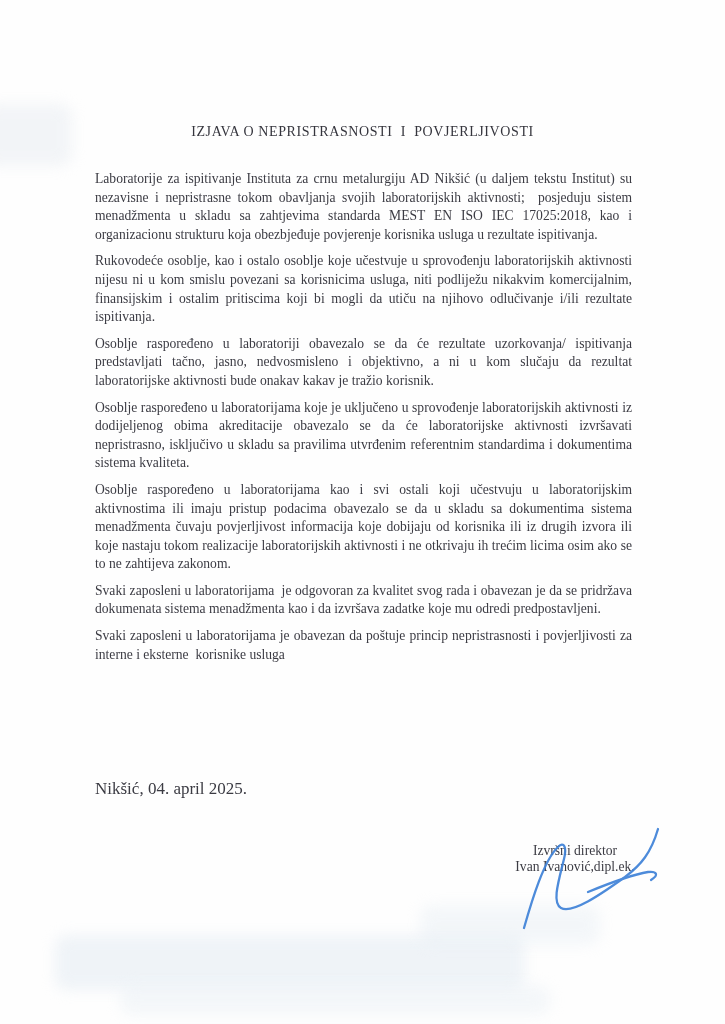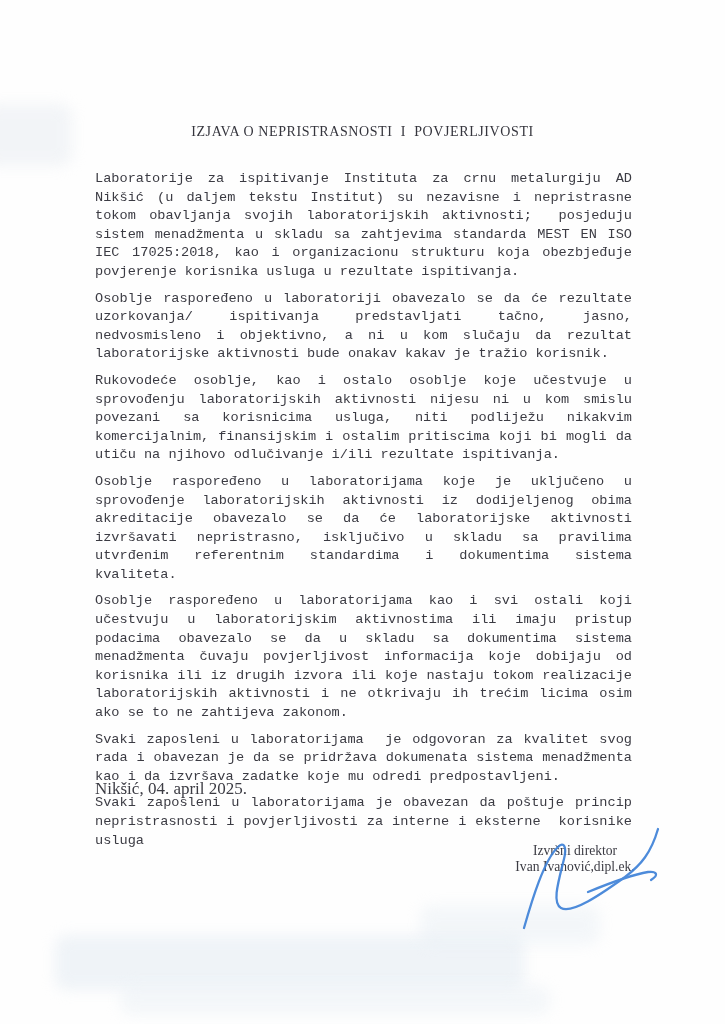--- a/index.html
+++ b/index.html
@@ -68,21 +68,20 @@
     top: 170px;
     width: 537px;
   }
   .content p {
     margin: 0 0 8px 0;
     font-size: 13.6px;
     line-height: 18.6px;
     text-align: justify;
     white-space: pre-wrap;
     color: #3b3b43;
-    font-family: Liberation Mono, monospace;
   }
 
   .dateline {
     position: absolute;
     left: 95px;
     top: 779px;
     font-size: 17px;
     color: #3b3b43;
   }
 
@@ -117,22 +116,22 @@
 
   <div class="ghost ghost-top-left"></div>
   <div class="ghost ghost-bottom-1"></div>
   <div class="ghost ghost-bottom-2"></div>
   <div class="ghost ghost-bottom-3"></div>
 
   <div class="doc-title">IZJAVA O NEPRISTRASNOSTI  I  POVJERLJIVOSTI</div>
 
   <div class="content">
     <p>Laboratorije za ispitivanje Instituta za crnu metalurgiju AD Nikšić (u daljem tekstu Institut) su nezavisne i nepristrasne tokom obavljanja svojih laboratorijskih aktivnosti;  posjeduju sistem menadžmenta u skladu sa zahtjevima standarda MEST EN ISO IEC 17025:2018, kao i organizacionu strukturu koja obezbjeđuje povjerenje korisnika usluga u rezultate ispitivanja.</p>
+    <p>Rukovodeće osoblje, kao i ostalo osoblje koje učestvuje u sprovođenju laboratorijskih aktivnosti nijesu ni u kom smislu povezani sa korisnicima usluga, niti podliježu nikakvim komercijalnim, finansijskim i ostalim pritiscima koji bi mogli da utiču na njihovo odlučivanje i/ili rezultate ispitivanja.</p>
     <p>Osoblje raspoređeno u laboratoriji obavezalo se da će rezultate uzorkovanja/ ispitivanja predstavljati tačno, jasno, nedvosmisleno i objektivno, a ni u kom slučaju da rezultat laboratorijske aktivnosti bude onakav kakav je tražio korisnik.</p>
-    <p>Rukovodeće osoblje, kao i ostalo osoblje koje učestvuje u sprovođenju laboratorijskih aktivnosti nijesu ni u kom smislu povezani sa korisnicima usluga, niti podliježu nikakvim komercijalnim, finansijskim i ostalim pritiscima koji bi mogli da utiču na njihovo odlučivanje i/ili rezultate ispitivanja.</p>
     <p>Osoblje raspoređeno u laboratorijama koje je uključeno u sprovođenje laboratorijskih aktivnosti iz dodijeljenog obima akreditacije obavezalo se da će laboratorijske aktivnosti izvršavati nepristrasno, isključivo u skladu sa pravilima utvrđenim referentnim standardima i dokumentima sistema kvaliteta.</p>
     <p>Osoblje raspoređeno u laboratorijama kao i svi ostali koji učestvuju u laboratorijskim aktivnostima ili imaju pristup podacima obavezalo se da u skladu sa dokumentima sistema menadžmenta čuvaju povjerljivost informacija koje dobijaju od korisnika ili iz drugih izvora ili koje nastaju tokom realizacije laboratorijskih aktivnosti i ne otkrivaju ih trećim licima osim ako se to ne zahtijeva zakonom.</p>
     <p>Svaki zaposleni u laboratorijama  je odgovoran za kvalitet svog rada i obavezan je da se pridržava dokumenata sistema menadžmenta kao i da izvršava zadatke koje mu odredi predpostavljeni.</p>
     <p>Svaki zaposleni u laboratorijama je obavezan da poštuje princip nepristrasnosti i povjerljivosti za interne i eksterne  korisnike usluga</p>
   </div>
 
   <div class="dateline">Nikšić, 04. april 2025.</div>
 
   <div class="signature-block">
     <span class="signature-role">Izvršni direktor</span>

